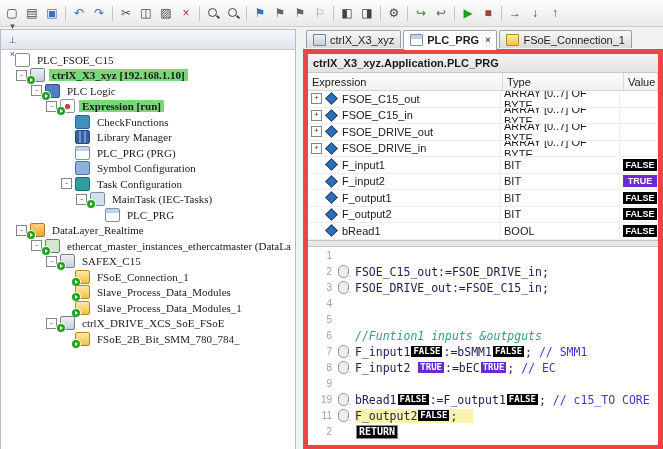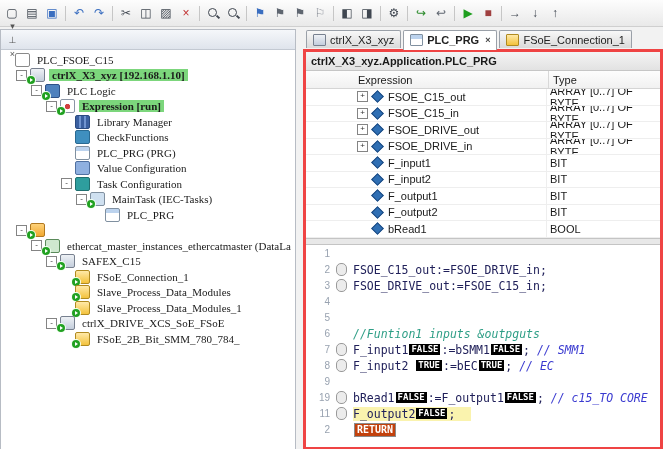--- a/index.html
+++ b/index.html
@@ -60,54 +60,54 @@
   .k-module{background:linear-gradient(#ffe9a8,#f3c23c);border:1px solid #b08a20;}
 
   
   #rightpanel{flex:1;display:flex;flex-direction:column;margin-top:2px;min-width:0;}
   #tabbar{height:20px;display:flex;align-items:center;padding-left:3px;position:relative;z-index:2;flex:none;}
   .tab{display:flex;align-items:center;height:17px;padding:0 6px;margin-right:2px;
        border:1px solid #9aa0a8;border-bottom:none;border-radius:2px 2px 0 0;
        background:linear-gradient(#f8f8f8,#dadada);color:#222;white-space:nowrap;}
   .tab.active{background:#fff;font-weight:bold;height:19px;margin-bottom:-1px;}
   .tclose{margin-left:6px;font-size:9px;color:#444;}
-  #docframe{flex:1;display:flex;flex-direction:column;border:3px solid #ef4444;background:#fff;min-height:0;}
+  #docframe{flex:1;display:flex;flex-direction:column;border:5px solid #ef4444;background:#fff;min-height:0;}
   #docheader{height:18px;display:flex;align-items:center;padding:0 5px;font-weight:bold;flex:none;
              background:linear-gradient(#f4f4f4,#e2e2e2);border-bottom:1px solid #c6c6c6;}
 
   
   .whead{display:flex;height:17px;border-bottom:1px solid #d5d5d5;background:linear-gradient(#fdfdfd,#f1f1f1);flex:none;}
   .wc{padding:1px 4px;border-right:1px solid #d8d8d8;display:flex;align-items:center;}
-  .c-expr{width:186px;flex:none;margin-left:48px;}
+  .c-expr{width:186px;flex:none;}
   .c-type{width:112px;flex:none;}
   .c-val{flex:1;min-width:0;}
   .wrow{display:flex;height:15.5px;border-bottom:1px solid #eee;}
   .wcell{border-right:1px solid #eee;display:flex;align-items:center;overflow:hidden;padding:0 3px;}
   .pbox{width:9px;height:9px;border:1px solid #848484;background:#fff;font:8px/8px "Liberation Sans",sans-serif;
         text-align:center;color:#333;flex:none;margin-right:2px;}
   .vdiam{width:7px;height:7px;background:#2f6fb4;border:1px solid #1c4a80;transform:rotate(45deg);
          margin:0 6px 0 3px;flex:none;}
   .vbadge{display:inline-block;min-width:30px;text-align:center;font:bold 9px/12px "Liberation Sans",sans-serif;
           color:#fff;padding:0 2px;}
   .bF{background:#000;}
-  .bT{background:#000000;}
-  .bR{background:#c2410c;color:#151515;border:1px solid #8b8b8b;}
+  .bT{background:#6d28d9;}
+  .bR{background:#000000;color:#151515;border:1px solid #8b8b8b;}
 
   #hsplit{height:5px;background:#e8e8e8;border-top:1px solid #c4c4c4;border-bottom:1px solid #c4c4c4;flex:none;}
 
   
   #code{flex:1;padding-top:1px;overflow:hidden;background:#fff;}
   .cline{height:16px;display:flex;align-items:center;}
   .lnum{width:24px;text-align:right;color:#98a2b0;font:10px "Liberation Sans",sans-serif;padding-right:3px;flex:none;}
   .bub{width:9px;height:11px;border:1px solid #9a9a9a;border-radius:5px;background:#ececec;margin:0 6px 0 3px;flex:none;}
   .hiddenbub{visibility:hidden;}
   .lcontent{font:11.5px "DejaVu Sans Mono",monospace;color:#20205a;white-space:pre;display:flex;align-items:center;}
   .lcontent.hl{background:#faf3ae;padding-right:16px;}
   .cc1{color:#2e9e86;font-style:italic;text-align:right;}
-  .cc2{color:#3a3ad0;font-style:italic;}
+  .cc2{color:#3a3ad0;}
   .ibadge{display:inline-block;font:bold 9px/11px "DejaVu Sans Mono",monospace;color:#fff;padding:0 2px;margin:0 1px;}
   .ibadge.bR{font:bold 10px/12px "DejaVu Sans Mono",monospace;}
 </style>
 </head>
 <body>
 
 <div id="app">
   <div id="toolbar">
       <span class="tbtn">
         <span class="tglyph">▢</span>
@@ -236,40 +236,40 @@
             <span class="tsp" style="width: 45px;"></span>
             <span class="ebox">-</span>
             <span class="ticon k-application">
               <span class="rundot"></span>
             </span>
             <span class="tlabel sel tb">Expression [run]</span>
           </div>
           <div class="trow">
             <span class="tsp" style="width: 60px;"></span>
             <span class="ebox hiddenbox"></span>
+            <span class="ticon k-folder2"></span>
+            <span class="tlabel">CheckFunctions</span>
+          </div>
+          <div class="trow">
+            <span class="tsp" style="width: 60px;"></span>
+            <span class="ebox hiddenbox"></span>
             <span class="ticon k-library"></span>
             <span class="tlabel">Library Manager</span>
           </div>
           <div class="trow">
             <span class="tsp" style="width: 60px;"></span>
             <span class="ebox hiddenbox"></span>
-            <span class="ticon k-folder2"></span>
-            <span class="tlabel">CheckFunctions</span>
-          </div>
-          <div class="trow">
-            <span class="tsp" style="width: 60px;"></span>
-            <span class="ebox hiddenbox"></span>
             <span class="ticon k-pou"></span>
             <span class="tlabel">PLC_PRG (PRG)</span>
           </div>
           <div class="trow">
             <span class="tsp" style="width: 60px;"></span>
             <span class="ebox hiddenbox"></span>
             <span class="ticon k-symbol"></span>
-            <span class="tlabel">Value Configuration</span>
+            <span class="tlabel">Symbol Configuration</span>
           </div>
           <div class="trow">
             <span class="tsp" style="width: 60px;"></span>
             <span class="ebox">-</span>
             <span class="ticon k-taskconfig"></span>
             <span class="tlabel">Task Configuration</span>
           </div>
           <div class="trow">
             <span class="tsp" style="width: 75px;"></span>
             <span class="ebox">-</span>
@@ -283,20 +283,21 @@
             <span class="ebox hiddenbox"></span>
             <span class="ticon k-pou"></span>
             <span class="tlabel">PLC_PRG</span>
           </div>
           <div class="trow">
             <span class="tsp" style="width: 15px;"></span>
             <span class="ebox">-</span>
             <span class="ticon k-folderorange">
               <span class="rundot"></span>
             </span>
+            <span class="tlabel">DataLayer_Realtime</span>
           </div>
           <div class="trow">
             <span class="tsp" style="width: 30px;"></span>
             <span class="ebox">-</span>
             <span class="ticon k-ethercat">
               <span class="rundot"></span>
             </span>
             <span class="tlabel">ethercat_master_instances_ethercatmaster (DataLa</span>
           </div>
           <div class="trow">

